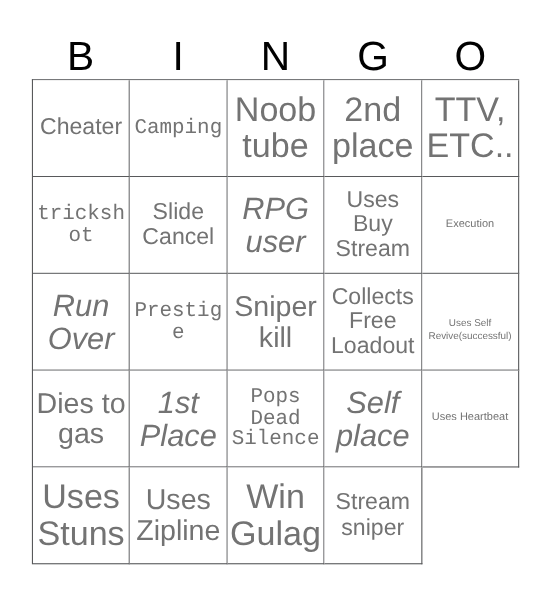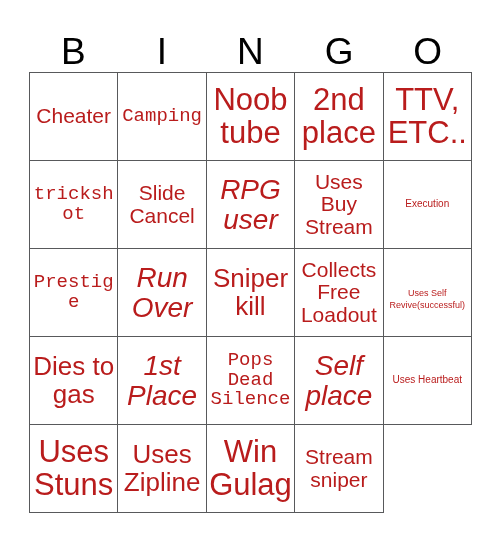--- a/index.html
+++ b/index.html
@@ -62,21 +62,21 @@
     text-align: center;
     padding: 1px 2px;
     overflow: hidden;
     background: #ffffff;
   }
   .cell-text {
     display: block;
     width: 100%;
     line-height: 1.05;
     word-wrap: break-word;
-    color: #b91c1c;
+    color: #737373;
   }
   
   .s-xxl .cell-text { font-size: 28px; font-style: italic; }
   .s-xl  .cell-text { font-size: 31px; }
   .s-lg  .cell-text { font-size: 26px; }
   .s-md  .cell-text { font-size: 21px; }
   .s-sm  .cell-text { font-size: 19px; font-family: Liberation Mono, monospace; }
   .s-xs  .cell-text { font-size: 10px; }
   .s-xxs .cell-text { font-size: 9px; line-height: 1.25; margin-top: 14px; }
 </style>
@@ -117,25 +117,25 @@
       </div>
       <div class="cell s-xxl">
         <span class="cell-text">RPG user</span>
       </div>
       <div class="cell s-md">
         <span class="cell-text">Uses Buy Stream</span>
       </div>
       <div class="cell s-xs">
         <span class="cell-text">Execution</span>
       </div>
+      <div class="cell s-xxl">
+        <span class="cell-text">Run Over</span>
+      </div>
       <div class="cell s-sm">
         <span class="cell-text">Prestige</span>
-      </div>
-      <div class="cell s-xxl">
-        <span class="cell-text">Run Over</span>
       </div>
       <div class="cell s-lg">
         <span class="cell-text">Sniper kill</span>
       </div>
       <div class="cell s-md">
         <span class="cell-text">Collects Free Loadout</span>
       </div>
       <div class="cell s-xxs">
         <span class="cell-text">Uses Self Revive(successful)</span>
       </div>

